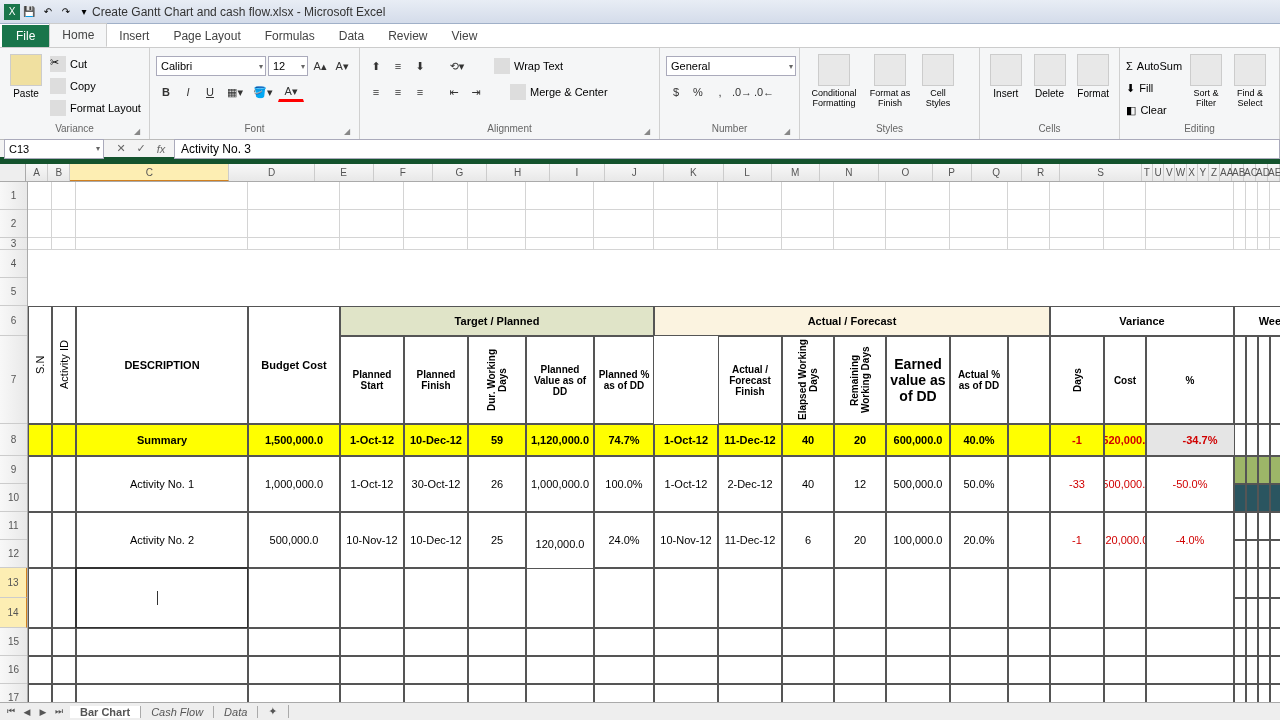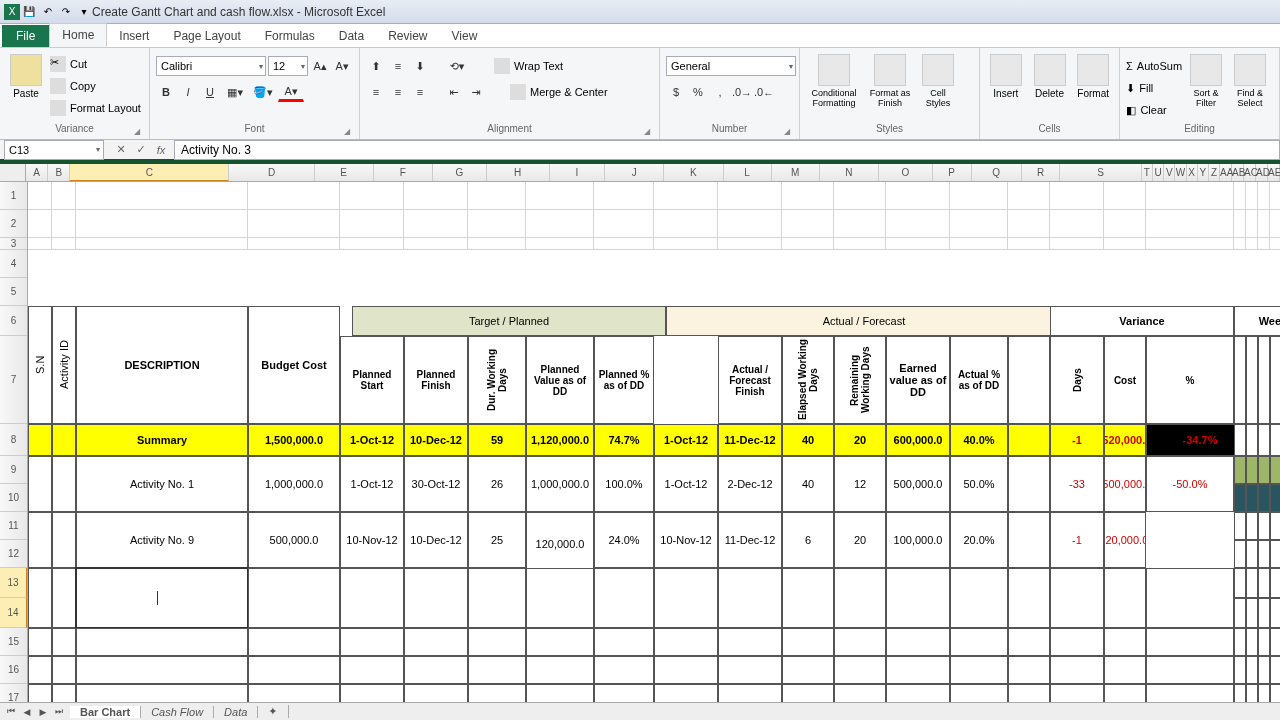--- a/index.html
+++ b/index.html
@@ -28,21 +28,21 @@
 .bigbtn .lbl { font-size: 10px; text-align: center; }
 .smallbtns { display: flex; flex-direction: column; gap: 2px; padding-top: 4px; }
 .smallbtn { display: flex; align-items: center; gap: 4px; font-size: 11px; height: 20px; }
 .smallbtn .icon { width: 16px; height: 16px; background: #ddd; }
 .combo { height: 20px; border: 1px solid #aab; background: #fff; font-size: 11px; padding: 0 14px 0 4px; display: flex; align-items: center; position: relative; }
 .combo::after { content: "▾"; position: absolute; right: 2px; font-size: 8px; color: #666; }
 .btnrow { display: flex; gap: 2px; }
 .toolbtn { width: 20px; height: 20px; border: 1px solid transparent; display: flex; align-items: center; justify-content: center; font-size: 11px; color: #333; }
 
 
-.formulabar { height: 24px; display: flex; align-items: center; border-bottom: 5px solid #14532d; background: #f3f3f3; }
+.formulabar { height: 24px; display: flex; align-items: center; border-bottom: 7px solid #14532d; background: #f3f3f3; }
 .namebox { width: 100px; height: 20px; margin: 0 4px; border: 1px solid #aab; background: #fff; display: flex; align-items: center; padding: 0 4px; font-size: 11px; position: relative; }
 .namebox::after { content: "▾"; position: absolute; right: 3px; font-size: 8px; color: #666; }
 .fx-btns { display: flex; gap: 2px; padding: 0 4px; }
 .fx-btn { width: 18px; height: 18px; display: flex; align-items: center; justify-content: center; font-size: 11px; color: #666; }
 .formula-input { flex: 1; height: 20px; border: 1px solid #aab; background: #fff; padding: 0 6px; font-size: 12px; display: flex; align-items: center; }
 
 
 .grid { position: relative; height: 560px; overflow: hidden; background: #fff; }
 .colheaders { display: flex; height: 18px; background: linear-gradient(#f8f8f8,#e8e8e8); border-bottom: 1px solid #aaa; }
 .rowheader-space { width: 28px; border-right: 1px solid #aaa; background: #eee; }
@@ -52,21 +52,21 @@
 .gridbody { display: flex; height: 540px; }
 .rowheaders { width: 28px; background: linear-gradient(90deg,#f8f8f8,#e8e8e8); border-right: 1px solid #aaa; }
 .rowh { border-bottom: 1px solid #ccc; text-align: center; font-size: 10px; color: #555; display: flex; align-items: center; justify-content: center; }
 .rowh.sel { background: #fdeeb3; border-right: 1px solid #d08020; }
 .cells { position: relative; flex: 1; }
 .cell { border-right: 1px solid #d4d4d4; border-bottom: 1px solid #d4d4d4; font-size: 11px; display: flex; align-items: center; justify-content: center; overflow: hidden; background: #fff; }
 
 
 .tblhdr { border: 1.5px solid #555 !important; background: #fff; font-weight: normal; font-size: 11px; text-align: center; padding: 2px; }
 .tblhdr.v { writing-mode: vertical-rl; transform: rotate(180deg); }
-.grouphdr { background: #e0e4c8; border: 1.5px solid #555 !important; font-weight: normal; margin-left: 12px; }
+.grouphdr { background: #e0e4c8; border: 1.5px solid #555 !important; font-weight: bold; }
 .grouphdr.actual { background: #fbf3e0; }
 .datacell { border: 1px solid #555 !important; }
 .neg { color: #d00000; }
 .active-cell { outline: 2px solid #333; outline-offset: -1px; background: #fff; }
 .caret { display: inline-block; width: 1px; height: 14px; background: #333; }
 
 
 .gantt-green { background: #9db668; }
 .gantt-dark { background: #2a5560; }
 
@@ -411,21 +411,21 @@
         <div class="cell tblhdr" style="left: 1022px; top: 124px; width: 184px; height: 30px; position: absolute; font-weight: bold;">Variance</div>
         <div class="cell tblhdr" style="left: 1206px; top: 124px; width: 84px; height: 30px; position: absolute; font-weight: bold;">Week1</div>
         <div class="cell tblhdr" style="left: 312px; top: 154px; width: 64px; height: 88px; position: absolute; font-weight: bold; font-size: 10px;">Planned Start</div>
         <div class="cell tblhdr" style="left: 376px; top: 154px; width: 64px; height: 88px; position: absolute; font-weight: bold; font-size: 10px;">Planned Finish</div>
         <div class="cell tblhdr v" style="left: 440px; top: 154px; width: 58px; height: 88px; position: absolute; font-weight: bold; font-size: 10px;">Dur. Working Days</div>
         <div class="cell tblhdr" style="left: 566px; top: 154px; width: 60px; height: 88px; position: absolute; font-weight: bold; font-size: 10px;">Planned % as of DD</div>
         <div class="cell tblhdr" style="left: 498px; top: 154px; width: 68px; height: 88px; position: absolute; font-weight: bold; font-size: 10px;">Planned Value as of DD</div>
         <div class="cell tblhdr" style="left: 690px; top: 154px; width: 64px; height: 88px; position: absolute; font-weight: bold; font-size: 10px;">Actual / Forecast Finish</div>
         <div class="cell tblhdr v" style="left: 754px; top: 154px; width: 52px; height: 88px; position: absolute; font-weight: bold; font-size: 10px;">Elapsed Working Days</div>
         <div class="cell tblhdr v" style="left: 806px; top: 154px; width: 52px; height: 88px; position: absolute; font-weight: bold; font-size: 10px;">Remaining Working Days</div>
-        <div class="cell tblhdr" style="left: 858px; top: 154px; width: 64px; height: 88px; position: absolute; font-weight: bold; font-size: 11px;">Earned value as of DD</div>
+        <div class="cell tblhdr" style="left: 858px; top: 154px; width: 64px; height: 88px; position: absolute; font-weight: bold; font-size: 14px;">Earned value as of DD</div>
         <div class="cell tblhdr" style="left: 922px; top: 154px; width: 58px; height: 88px; position: absolute; font-weight: bold; font-size: 10px;">Actual % as of DD</div>
         <div class="cell tblhdr v" style="left: 1022px; top: 154px; width: 54px; height: 88px; position: absolute; font-weight: bold; font-size: 10px;">Days</div>
         <div class="cell tblhdr" style="left: 1076px; top: 154px; width: 42px; height: 88px; position: absolute; font-weight: bold; font-size: 10px;">Cost</div>
         <div class="cell tblhdr" style="left: 1118px; top: 154px; width: 88px; height: 88px; position: absolute; font-weight: bold; font-size: 10px;">%</div>
         <div class="cell tblhdr" style="left: 980px; top: 154px; width: 42px; height: 88px; position: absolute;"></div>
         <div class="cell tblhdr" style="left: 1206px; top: 154px; width: 12px; height: 88px; position: absolute;"></div>
         <div class="cell tblhdr" style="left: 1218px; top: 154px; width: 12px; height: 88px; position: absolute;"></div>
         <div class="cell tblhdr" style="left: 1230px; top: 154px; width: 12px; height: 88px; position: absolute;"></div>
         <div class="cell tblhdr" style="left: 1242px; top: 154px; width: 12px; height: 88px; position: absolute;"></div>
         <div class="cell datacell" style="left: 0px; top: 242px; width: 24px; height: 32px; position: absolute; background: rgb(255, 255, 0); font-weight: bold;"></div>
@@ -439,21 +439,21 @@
         <div class="cell datacell" style="left: 566px; top: 242px; width: 60px; height: 32px; position: absolute; background: rgb(255, 255, 0); font-weight: bold;">74.7%</div>
         <div class="cell datacell" style="left: 626px; top: 242px; width: 64px; height: 32px; position: absolute; background: rgb(255, 255, 0); font-weight: bold;">1-Oct-12</div>
         <div class="cell datacell" style="left: 690px; top: 242px; width: 64px; height: 32px; position: absolute; background: rgb(255, 255, 0); font-weight: bold;">11-Dec-12</div>
         <div class="cell datacell" style="left: 754px; top: 242px; width: 52px; height: 32px; position: absolute; background: rgb(255, 255, 0); font-weight: bold;">40</div>
         <div class="cell datacell" style="left: 806px; top: 242px; width: 52px; height: 32px; position: absolute; background: rgb(255, 255, 0); font-weight: bold;">20</div>
         <div class="cell datacell" style="left: 858px; top: 242px; width: 64px; height: 32px; position: absolute; background: rgb(255, 255, 0); font-weight: bold;">600,000.0</div>
         <div class="cell datacell" style="left: 922px; top: 242px; width: 58px; height: 32px; position: absolute; background: rgb(255, 255, 0); font-weight: bold;">40.0%</div>
         <div class="cell datacell" style="left: 980px; top: 242px; width: 42px; height: 32px; position: absolute; background: rgb(255, 255, 0); font-weight: bold;"></div>
         <div class="cell datacell neg" style="left: 1022px; top: 242px; width: 54px; height: 32px; position: absolute; background: rgb(255, 255, 0); font-weight: bold;">-1</div>
         <div class="cell datacell neg" style="left: 1076px; top: 242px; width: 42px; height: 32px; position: absolute; background: rgb(255, 255, 0); font-weight: bold;">-520,000.0</div>
-        <div class="cell datacell neg" style="left: 1118px; top: 242px; width: 108px; height: 32px; position: absolute; background: #000000; font-weight: bold;">-34.7%</div>
+        <div class="cell datacell neg" style="left: 1118px; top: 242px; width: 108px; height: 32px; position: absolute; background: #e5e5e5; font-weight: bold;">-34.7%</div>
         <div class="cell datacell" style="left: 1206px; top: 242px; width: 12px; height: 32px; position: absolute;"></div>
         <div class="cell datacell" style="left: 1218px; top: 242px; width: 12px; height: 32px; position: absolute;"></div>
         <div class="cell datacell" style="left: 1230px; top: 242px; width: 12px; height: 32px; position: absolute;"></div>
         <div class="cell datacell" style="left: 1242px; top: 242px; width: 12px; height: 32px; position: absolute;"></div>
         <div class="cell datacell" style="left: 0px; top: 274px; width: 24px; height: 56px; position: absolute;"></div>
         <div class="cell datacell" style="left: 24px; top: 274px; width: 24px; height: 56px; position: absolute;"></div>
         <div class="cell datacell" style="left: 48px; top: 274px; width: 172px; height: 56px; position: absolute;">Activity No. 1</div>
         <div class="cell datacell" style="left: 220px; top: 274px; width: 92px; height: 56px; position: absolute;">1,000,000.0</div>
         <div class="cell datacell" style="left: 312px; top: 274px; width: 64px; height: 56px; position: absolute;">1-Oct-12</div>
         <div class="cell datacell" style="left: 376px; top: 274px; width: 64px; height: 56px; position: absolute;">30-Oct-12</div>
@@ -473,36 +473,37 @@
         <div class="cell datacell gantt-green" style="left: 1206px; top: 274px; width: 12px; height: 28px; position: absolute;"></div>
         <div class="cell datacell gantt-dark" style="left: 1206px; top: 302px; width: 12px; height: 28px; position: absolute;"></div>
         <div class="cell datacell gantt-green" style="left: 1218px; top: 274px; width: 12px; height: 28px; position: absolute;"></div>
         <div class="cell datacell gantt-dark" style="left: 1218px; top: 302px; width: 12px; height: 28px; position: absolute;"></div>
         <div class="cell datacell gantt-green" style="left: 1230px; top: 274px; width: 12px; height: 28px; position: absolute;"></div>
         <div class="cell datacell gantt-dark" style="left: 1230px; top: 302px; width: 12px; height: 28px; position: absolute;"></div>
         <div class="cell datacell gantt-green" style="left: 1242px; top: 274px; width: 12px; height: 28px; position: absolute;"></div>
         <div class="cell datacell gantt-dark" style="left: 1242px; top: 302px; width: 12px; height: 28px; position: absolute;"></div>
         <div class="cell datacell" style="left: 0px; top: 330px; width: 24px; height: 56px; position: absolute;"></div>
         <div class="cell datacell" style="left: 24px; top: 330px; width: 24px; height: 56px; position: absolute;"></div>
-        <div class="cell datacell" style="left: 48px; top: 330px; width: 172px; height: 56px; position: absolute;">Activity No. 9</div>
+        <div class="cell datacell" style="left: 48px; top: 330px; width: 172px; height: 56px; position: absolute;">Activity No. 2</div>
         <div class="cell datacell" style="left: 220px; top: 330px; width: 92px; height: 56px; position: absolute;">500,000.0</div>
         <div class="cell datacell" style="left: 312px; top: 330px; width: 64px; height: 56px; position: absolute;">10-Nov-12</div>
         <div class="cell datacell" style="left: 376px; top: 330px; width: 64px; height: 56px; position: absolute;">10-Dec-12</div>
         <div class="cell datacell" style="left: 440px; top: 330px; width: 58px; height: 56px; position: absolute;">25</div>
         <div class="cell datacell" style="left: 498px; top: 330px; width: 68px; height: 64px; position: absolute;">120,000.0</div>
         <div class="cell datacell" style="left: 566px; top: 330px; width: 60px; height: 56px; position: absolute;">24.0%</div>
         <div class="cell datacell" style="left: 626px; top: 330px; width: 64px; height: 56px; position: absolute;">10-Nov-12</div>
         <div class="cell datacell" style="left: 690px; top: 330px; width: 64px; height: 56px; position: absolute;">11-Dec-12</div>
         <div class="cell datacell" style="left: 754px; top: 330px; width: 52px; height: 56px; position: absolute;">6</div>
         <div class="cell datacell" style="left: 806px; top: 330px; width: 52px; height: 56px; position: absolute;">20</div>
         <div class="cell datacell" style="left: 858px; top: 330px; width: 64px; height: 56px; position: absolute;">100,000.0</div>
         <div class="cell datacell" style="left: 922px; top: 330px; width: 58px; height: 56px; position: absolute;">20.0%</div>
         <div class="cell datacell" style="left: 980px; top: 330px; width: 42px; height: 56px; position: absolute;"></div>
         <div class="cell datacell neg" style="left: 1022px; top: 330px; width: 54px; height: 56px; position: absolute;">-1</div>
         <div class="cell datacell neg" style="left: 1076px; top: 330px; width: 42px; height: 56px; position: absolute;">-20,000.0</div>
+        <div class="cell datacell neg" style="left: 1118px; top: 330px; width: 88px; height: 56px; position: absolute;">-4.0%</div>
         <div class="cell datacell" style="left: 1206px; top: 330px; width: 12px; height: 28px; position: absolute;"></div>
         <div class="cell datacell" style="left: 1206px; top: 358px; width: 12px; height: 28px; position: absolute;"></div>
         <div class="cell datacell" style="left: 1218px; top: 330px; width: 12px; height: 28px; position: absolute;"></div>
         <div class="cell datacell" style="left: 1218px; top: 358px; width: 12px; height: 28px; position: absolute;"></div>
         <div class="cell datacell" style="left: 1230px; top: 330px; width: 12px; height: 28px; position: absolute;"></div>
         <div class="cell datacell" style="left: 1230px; top: 358px; width: 12px; height: 28px; position: absolute;"></div>
         <div class="cell datacell" style="left: 1242px; top: 330px; width: 12px; height: 28px; position: absolute;"></div>
         <div class="cell datacell" style="left: 1242px; top: 358px; width: 12px; height: 28px; position: absolute;"></div>
         <div class="cell datacell" style="left: 0px; top: 386px; width: 24px; height: 60px; position: absolute;"></div>
         <div class="cell datacell" style="left: 24px; top: 386px; width: 24px; height: 60px; position: absolute;"></div>

